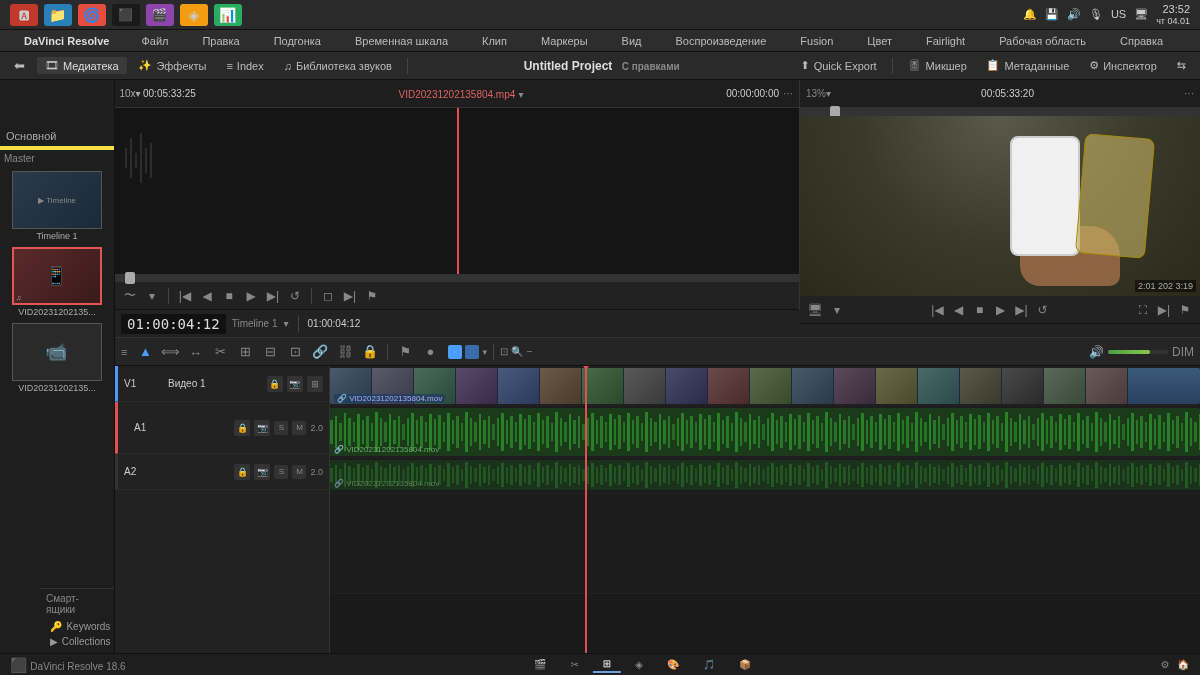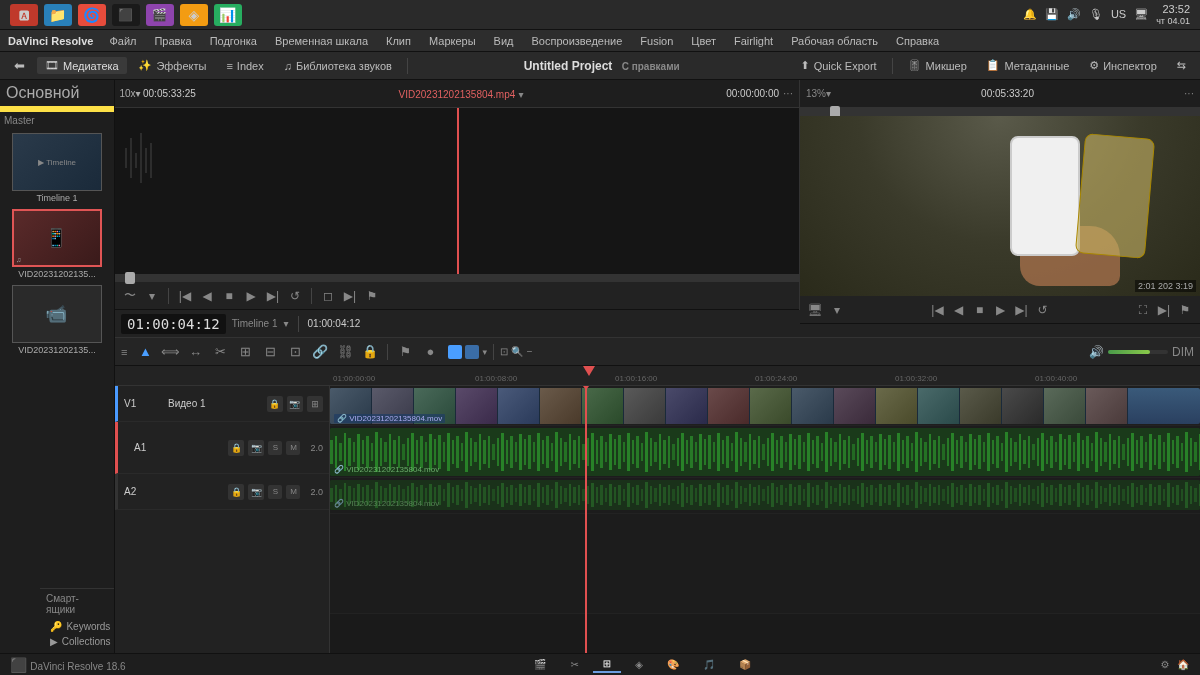--- a/index.html
+++ b/index.html
@@ -6,21 +6,21 @@
     body { width: 1200px; height: 675px; background: #1a1a1a; font-family: 'Arial', sans-serif; font-size: 11px; color: #ccc; overflow: hidden; user-select: none; }
 
     
     .os-bar { height: 30px; background: #2a2a2a; display: flex; align-items: center; justify-content: space-between; padding: 0 10px; border-bottom: 1px solid #111; }
     .os-bar-left { display: flex; gap: 6px; align-items: center; }
     .os-bar-icon { width: 28px; height: 22px; border-radius: 3px; display: flex; align-items: center; justify-content: center; font-size: 14px; }
     .os-bar-right { display: flex; align-items: center; gap: 8px; font-size: 11px; color: #ccc; }
     .os-time { text-align: right; line-height: 1.2; }
 
     
-    .menu-bar { height: 22px; background: #2d2d2d; display: flex; align-items: center; padding: 0 8px; gap: 2px; border-bottom: 1px solid #111; }
+    .menu-bar { height: 22px; background: #2d2d2d; display: flex; align-items: center; padding: 0 24px; gap: 18px; border-bottom: 1px solid #111; }
     .menu-item { padding: 2px 8px; font-size: 11px; color: #bbb; cursor: pointer; border-radius: 2px; }
     .app-name { font-weight: bold; color: #ddd; margin-right: 6px; }
 
     
     .toolbar { height: 28px; background: #2a2a2a; display: flex; align-items: center; padding: 0 6px; gap: 4px; border-bottom: 1px solid #111; }
     .toolbar-btn { padding: 2px 8px; font-size: 11px; color: #bbb; cursor: pointer; border-radius: 2px; display: flex; align-items: center; gap: 4px; }
     .toolbar-btn.active { background: #3a3a3a; color: #ddd; }
     .toolbar-sep { width: 1px; height: 16px; background: #444; margin: 0 3px; }
     .toolbar-center { flex: 1; text-align: center; font-size: 12px; font-weight: bold; color: #ddd; }
     .toolbar-right { display: flex; gap: 4px; align-items: center; }
@@ -29,21 +29,21 @@
     .main { display: flex; height: calc(675px - 30px - 22px - 28px - 22px); }
 
     
     .bottom-bar { height: 22px; background: #1e1e1e; display: flex; align-items: center; justify-content: space-between; padding: 0 10px; border-top: 1px solid #111; }
     .bottom-tabs { display: flex; gap: 4px; align-items: center; }
     .bottom-tab { padding: 2px 10px; font-size: 10px; color: #888; cursor: pointer; }
     .bottom-tab.active { color: #fff; border-bottom: 2px solid #6e9de0; }
 
     
     .sidebar { width: 115px; background: #1e1e1e; border-right: 1px solid #111; display: flex; flex-direction: column; }
-    .sidebar-top { padding: 4px 6px; font-size: 16px; color: #aaa; border-bottom: 6px solid #fde047; }
+    .sidebar-top { padding: 4px 6px; font-size: 11px; color: #aaa; border-bottom: 4px solid #fde047; margin-top: 46px; }
     .media-grid { flex: 1; padding: 4px; overflow-y: auto; }
     .media-thumb { margin-bottom: 6px; cursor: pointer; }
     .thumb-box { width: 90px; height: 58px; background: #333; border: 1px solid #555; margin: 0 auto; position: relative; overflow: hidden; }
     .thumb-box.selected { border: 2px solid #e05555; }
     .thumb-label { font-size: 9px; color: #aaa; text-align: center; margin-top: 2px; overflow: hidden; text-overflow: ellipsis; white-space: nowrap; }
     .thumb-inner { width: 100%; height: 100%; background: #2a2a2a; display: flex; align-items: center; justify-content: center; }
     .thumb-inner-dark { background: linear-gradient(135deg, #3a3a3a, #222); }
 
     .sidebar-bottom { padding: 4px 6px; border-top: 1px solid #333; margin-left: 40px; }
     .sidebar-section-title { font-size: 10px; color: #888; margin-bottom: 4px; }
@@ -84,21 +84,21 @@
 
     .tracks-area { flex: 1; display: flex; overflow: hidden; }
     .track-labels { width: 215px; background: #222; border-right: 1px solid #333; flex-shrink: 0; }
     .track-label { height: 36px; display: flex; align-items: center; padding: 0 6px; border-bottom: 1px solid #2a2a2a; gap: 4px; }
     .track-label.video { border-left: 3px solid #4a9aff; }
     .track-label.audio { border-left: 3px solid #e05050; padding-left: 16px; }
     .track-label.audio2 { border-left: 3px solid #333; }
     .track-name { font-size: 10px; color: #ccc; min-width: 40px; }
     .track-icon { width: 16px; height: 16px; background: #333; border-radius: 2px; display: flex; align-items: center; justify-content: center; font-size: 9px; color: #888; }
     .track-btn { width: 14px; height: 14px; background: #333; border-radius: 2px; display: flex; align-items: center; justify-content: center; font-size: 8px; color: #888; cursor: pointer; }
-    .track-num { font-size: 9px; color: #888; margin-left: 6px; }
+    .track-num { font-size: 9px; color: #888; }
 
     .tracks-content { flex: 1; position: relative; overflow: hidden; }
     .track-row { height: 36px; position: relative; border-bottom: 1px solid #222; }
     .track-row.video-row { background: #1e1e1e; }
     .track-row.audio-row { background: #1c1c1c; }
 
     .playhead { position: absolute; top: 0; bottom: 0; width: 2px; background: #e05050; z-index: 10; left: 255px; }
     .playhead-triangle { position: absolute; top: -4px; left: -5px; width: 0; height: 0; border-left: 6px solid transparent; border-right: 6px solid transparent; border-top: 8px solid #e05050; }
 
     
@@ -394,34 +394,20 @@
       <div class="volume-slider">
         <span style="font-size:12px; color:#888;">🔊</span>
         <div class="vol-track">
           <div class="vol-fill"></div>
         </div>
         <span style="font-size:12px; color:#888;">DIM</span>
       </div>
     </div>
 
     <div class="timeline-container">
-      <div class="ruler">
-        <div style="position:absolute; left:0; right:0; top:0; bottom:0; background:#232323; display:flex; align-items:flex-end; padding: 0 2px 2px 2px; overflow:hidden;">
-          <span style="position:absolute; left: 218px; font-size:8px; color:#666;">01:00:00:00</span>
-          <span style="position:absolute; left: 360px; font-size:8px; color:#666;">01:00:08:00</span>
-          <span style="position:absolute; left: 500px; font-size:8px; color:#666;">01:00:16:00</span>
-          <span style="position:absolute; left: 640px; font-size:8px; color:#666;">01:00:24:00</span>
-          <span style="position:absolute; left: 780px; font-size:8px; color:#666;">01:00:32:00</span>
-          <span style="position:absolute; left: 920px; font-size:8px; color:#666;">01:00:40:00</span>
-        </div>
-
-        <div style="position:absolute; left: 468px; top:0; z-index:11;">
-          <div style="width:0; height:0; border-left:6px solid transparent; border-right:6px solid transparent; border-top:10px solid #e05050;"></div>
-        </div>
-      </div>
 
       <div class="tracks-area">
         <div class="track-labels">
 
           <div class="track-label video">
             <div class="track-name">V1</div>
             <div class="track-name">Видео 1</div>
             <div style="flex:1;"></div>
             <div class="track-icon">🔒</div>
             <div class="track-icon">📷</div>

